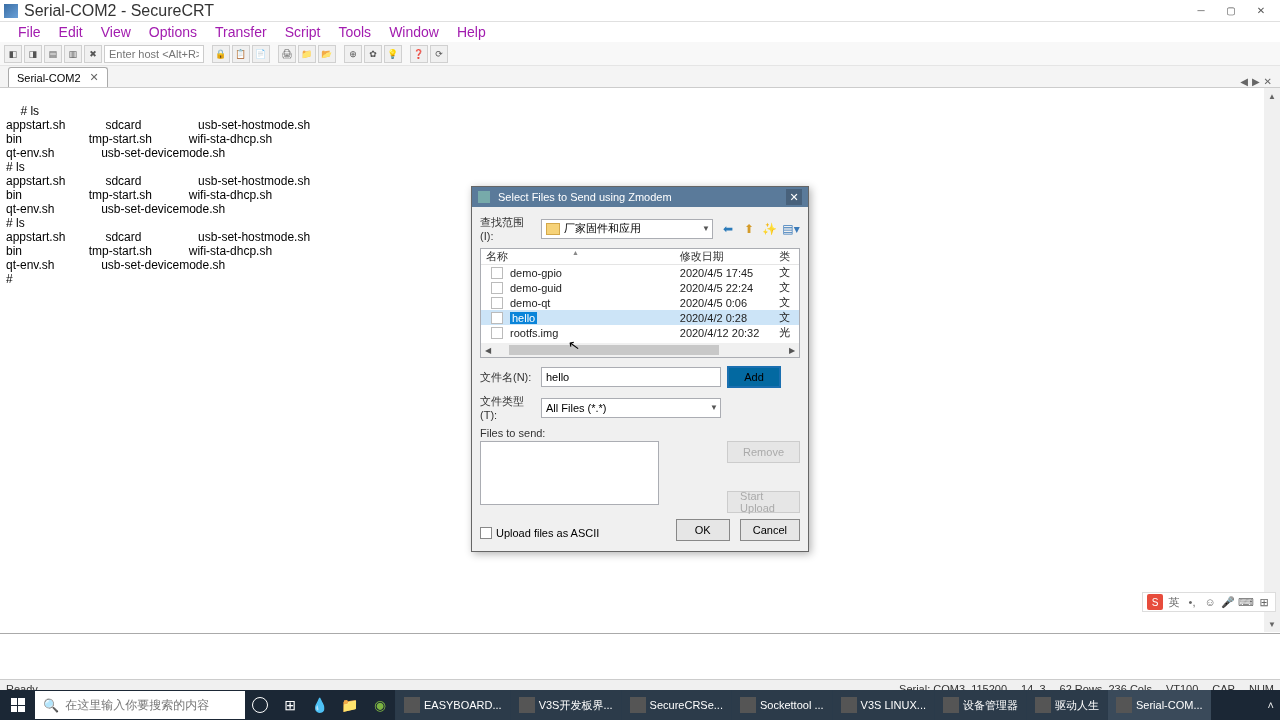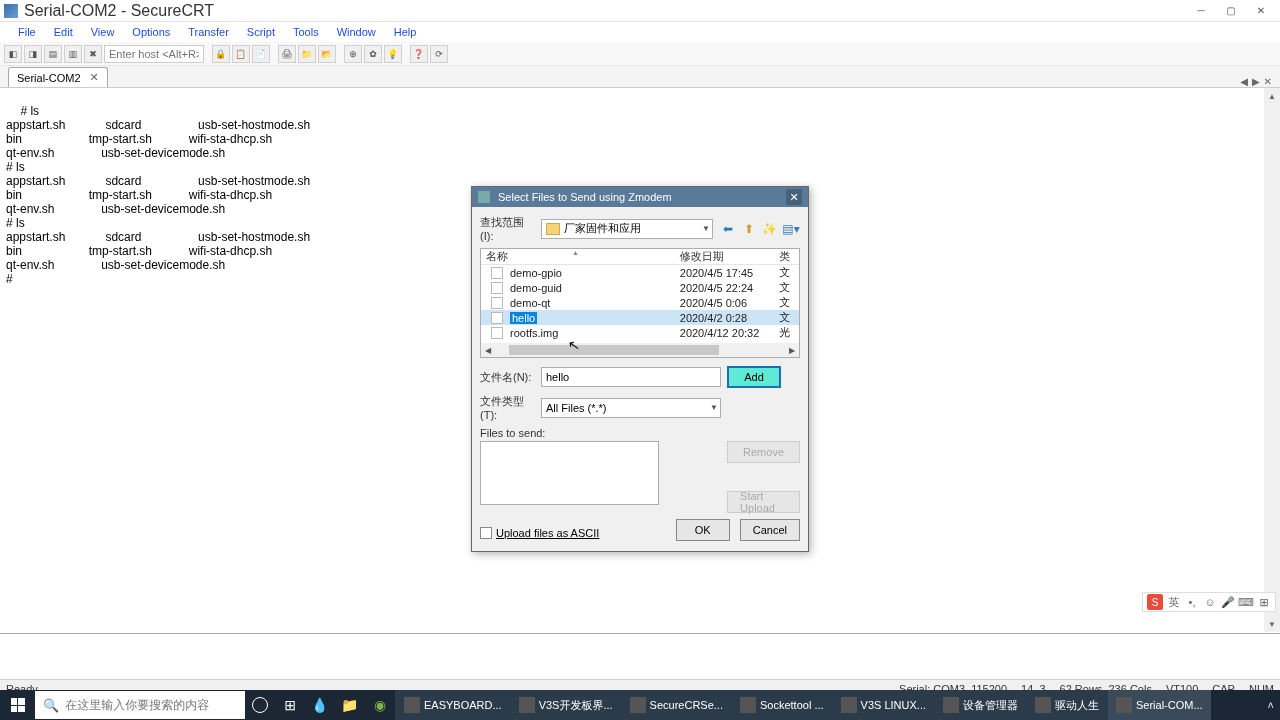--- a/index.html
+++ b/index.html
@@ -4,21 +4,21 @@
 <style>
 * { margin:0; padding:0; box-sizing:border-box; font-family:"Segoe UI",Tahoma,Arial,sans-serif; }
 body { background:#fff; width:1280px; height:720px; overflow:hidden; position:relative; font-size:11px; }
 .titlebar { height:22px; background:#fff; border-bottom:1px solid #e0e0e0; display:flex; align-items:center; padding:0 4px; justify-content:space-between; }
 .titlebar-left { display:flex; align-items:center; gap:6px; }
 .titlebar-icon { width:14px; height:14px; background:linear-gradient(135deg,#3a6ea5,#6aa0d8); }
 .title-text { font-size:16px; color:#333; }
 .win-controls { display:flex; gap:0; }
 .win-btn { width:30px; height:20px; display:flex; align-items:center; justify-content:center; color:#555; font-size:10px; }
 .menubar { height:20px; display:flex; align-items:center; padding:2px 10px; gap:2px; background:#fff; }
-.menu-item { padding:0 8px; font-size:11px; color:#1d4ed8; }
+.menu-item { padding:0 8px; font-size:14px; color:#a21caf; }
 .toolbar { height:24px; display:flex; align-items:center; padding:0 4px; gap:2px; background:#f8f8f8; border-bottom:1px solid #e5e5e5; }
 .tb-btn { width:18px; height:18px; display:flex; align-items:center; justify-content:center; background:#f0f0f0; border:1px solid #d0d0d0; font-size:9px; color:#555; }
 .tb-input { height:18px; border:1px solid #ccc; padding:0 4px; font-size:11px; width:100px; color:#888; }
 .tb-sep { width:4px; }
 .tab-strip { height:22px; display:flex; align-items:flex-end; padding:0 8px; background:#f4f4f4; border-bottom:1px solid #ccc; }
 .tab { height:20px; padding:2px 8px; font-size:11px; border:1px solid #aaa; border-bottom:none; border-radius:3px 3px 0 0; background:#fff; display:flex; align-items:center; gap:6px; }
 .tab-close { font-size:11px; color:#666; margin-left:3px; }
 .tab-bar-right { margin-left:auto; display:flex; gap:4px; font-size:10px; color:#666; }
 .terminal { background:#fff; color:#000; font-family:Consolas,"Courier New",monospace; font-size:12px; padding:4px 6px; line-height:13px; white-space:pre; position:relative; height:544px; }
 .term-scroll { position:absolute; right:0; top:0; width:16px; height:100%; background:#f0f0f0; display:flex; flex-direction:column; justify-content:space-between; align-items:center; }
@@ -50,24 +50,24 @@
 .fl-row { display:flex; height:15px; align-items:center; font-size:11px; color:#222; }
 .fl-row.selected { background:#cce4f7; }
 .fl-row.selected .fname { background:#0a84d9; color:#fff; padding:0 2px; }
 .fl-icon { width:12px; height:12px; margin-left:5px; margin-right:3px; border:1px solid #bbb; background:#fff; }
 .fl-scroll-h { position:absolute; bottom:0; left:0; right:0; height:14px; background:#f0f0f0; display:flex; align-items:center; }
 .fl-scroll-h .thumb { height:10px; background:#c8c8c8; width:210px; margin-left:14px; }
 .fl-scroll-h .ar { width:14px; display:flex; align-items:center; justify-content:center; font-size:8px; color:#555; }
 .fl-scroll-h .ar.right { margin-left:auto; }
 .dlg-input { height:20px; border:1px solid #abadb3; padding:0 4px; font-size:11px; flex:1; background:#fff; }
 .dlg-btn { height:22px; border:1px solid #888; background:#e6e6e6; font-size:11px; padding:0 12px; display:flex; align-items:center; justify-content:center; min-width:54px; }
-.dlg-btn.primary { border:2px solid #1a6fb0; background:#5eead4; }
+.dlg-btn.primary { border:2px solid #1a6fb0; background:#0369a1; }
 .dlg-btn.disabled { color:#aaa; border-color:#ccc;margin-left:48px; }
 .files-send { background:#fff; border:1px solid #abadb3; height:64px; width:200px; }
-.chk-row { display:flex; align-items:center; gap:4px; margin-top:6px; font-size:11px;text-decoration:underline; }
+.chk-row { display:flex; align-items:center; gap:4px; margin-top:6px; font-size:11px; }
 .chk { width:12px; height:12px; border:1px solid #888; background:#fff; }
 .cursor-ptr { position:absolute; left:568px; top:337px; font-size:14px; color:#000; transform:rotate(-10deg); pointer-events:none; }
 
 .taskbar { position:absolute; bottom:0; left:0; right:0; height:30px; background:#1b2735; display:flex; align-items:center; }
 .start-btn { width:35px; height:30px; display:flex; align-items:center; justify-content:center; }
 .win-logo { width:14px; height:14px; display:grid; grid-template-columns:1fr 1fr; grid-template-rows:1fr 1fr; gap:1px; }
 .win-logo span { background:#fff; }
 .search-box { height:28px; width:210px; background:#fff; display:flex; align-items:center; padding:0 8px; gap:6px; margin-left:0; }
 .search-ic { font-size:13px; color:#555; }
 .search-txt { font-size:12px; color:#777; }

